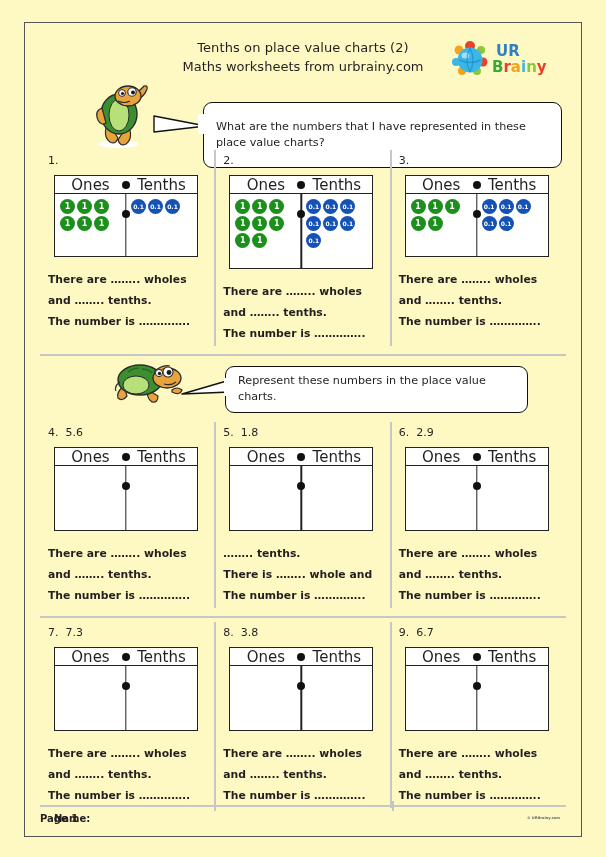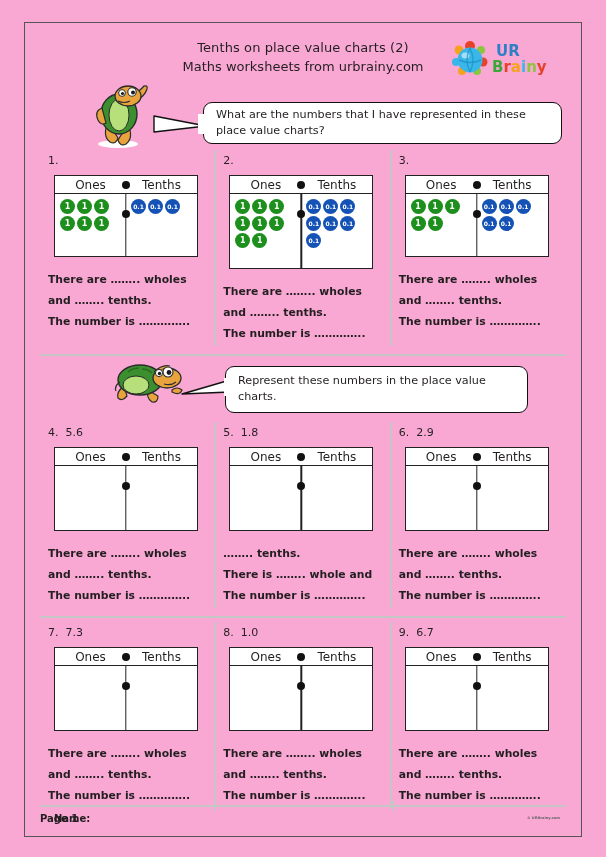--- a/index.html
+++ b/index.html
@@ -4,21 +4,21 @@
 <style>
   * { box-sizing: border-box; margin: 0; padding: 0; }
   html, body {
     width: 606px; height: 857px;
     background: #ffffff;
     font-family: "DejaVu Sans", sans-serif;
   }
   .page {
     position: relative;
     width: 606px; height: 857px;
-    background: #f9a8d4;
+    background: #fef9c3;
     padding: 22px 26px 18px 26px;
   }
   .page-border {
     position: absolute;
     left: 24px; top: 22px; right: 24px; bottom: 20px;
     border: 1px solid #555;
     pointer-events: none;
   }
   .inner { position: relative; width: 100%; height: 100%; padding: 8px 14px 0 14px; }
 
@@ -40,21 +40,21 @@
   .char-row { position: relative; height: 60px; margin-top: 2px; }
   .turtle { position: absolute; }
   .turtle-1 { left: 48px; top: -4px; width: 72px; height: 68px; }
   .turtle-2 { left: 70px; top: -2px; width: 76px; height: 48px; }
 
   .bubble {
     position: absolute;
     border: 1.4px solid #111;
     border-radius: 9px;
     background: #fff;
-    padding: 4px 12px;
+    padding: 16px 12px;
     font-size: 11.2px;
     line-height: 1.45;
     color: #231f20;
   }
   .bubble-1 { left: 163px; top: 16px; right: 4px; }
   .bubble-2 { left: 185px; top: 8px; right: 38px; padding: 6px 12px; }
   .bubble-tail { position: absolute; }
 
   
   .qgrid { display: grid; grid-template-columns: 1fr 1fr 1fr; }
@@ -73,21 +73,21 @@
     border: 1.4px solid #222;
     background: #fff;
     margin-left: 6px;
   }
   .pvc-head {
     display: flex; height: 18px;
     border-bottom: 1.4px solid #222;
   }
   .pvc-head .col {
     flex: 1; display: flex; align-items: center; justify-content: center;
-    font-size: 12px; color: #231f20;
+    font-size: 15px; color: #231f20;
   }
   .pvc-body { position: relative; height: 62px; padding: 2px 0 0 0; }
   .pvc-body.tall { height: 74px; }
   .pvc-body.empty { height: 64px; }
   .pvc-divider {
     position: absolute; left: 50%; top: 0; bottom: 0;
     width: 1.4px; background: #222; transform: translateX(-50%);
   }
   .dot-head, .dot-body {
     position: absolute; left: 50%; transform: translate(-50%, -50%);
@@ -456,21 +456,21 @@
         <div class="ans">
           <div>There are …….. wholes</div>
           <div>and ……..  tenths.</div>
           <div>The number is …………..</div>
         </div>
       </div>
 
       <div class="qcell divl">
         <div class="qnum">
           <span>8.</span>
-          &nbsp;<span>1.0</span>
+          &nbsp;<span>3.8</span>
         </div>
         <div class="pvc">
           <div class="pvc-head">
             <div class="col">Ones</div>
             <div class="col">Tenths</div>
             <span class="dot-head"></span>
           </div>
           <div class="pvc-body empty">
             <span class="pvc-divider"></span>
             <span class="dot-body"></span>

